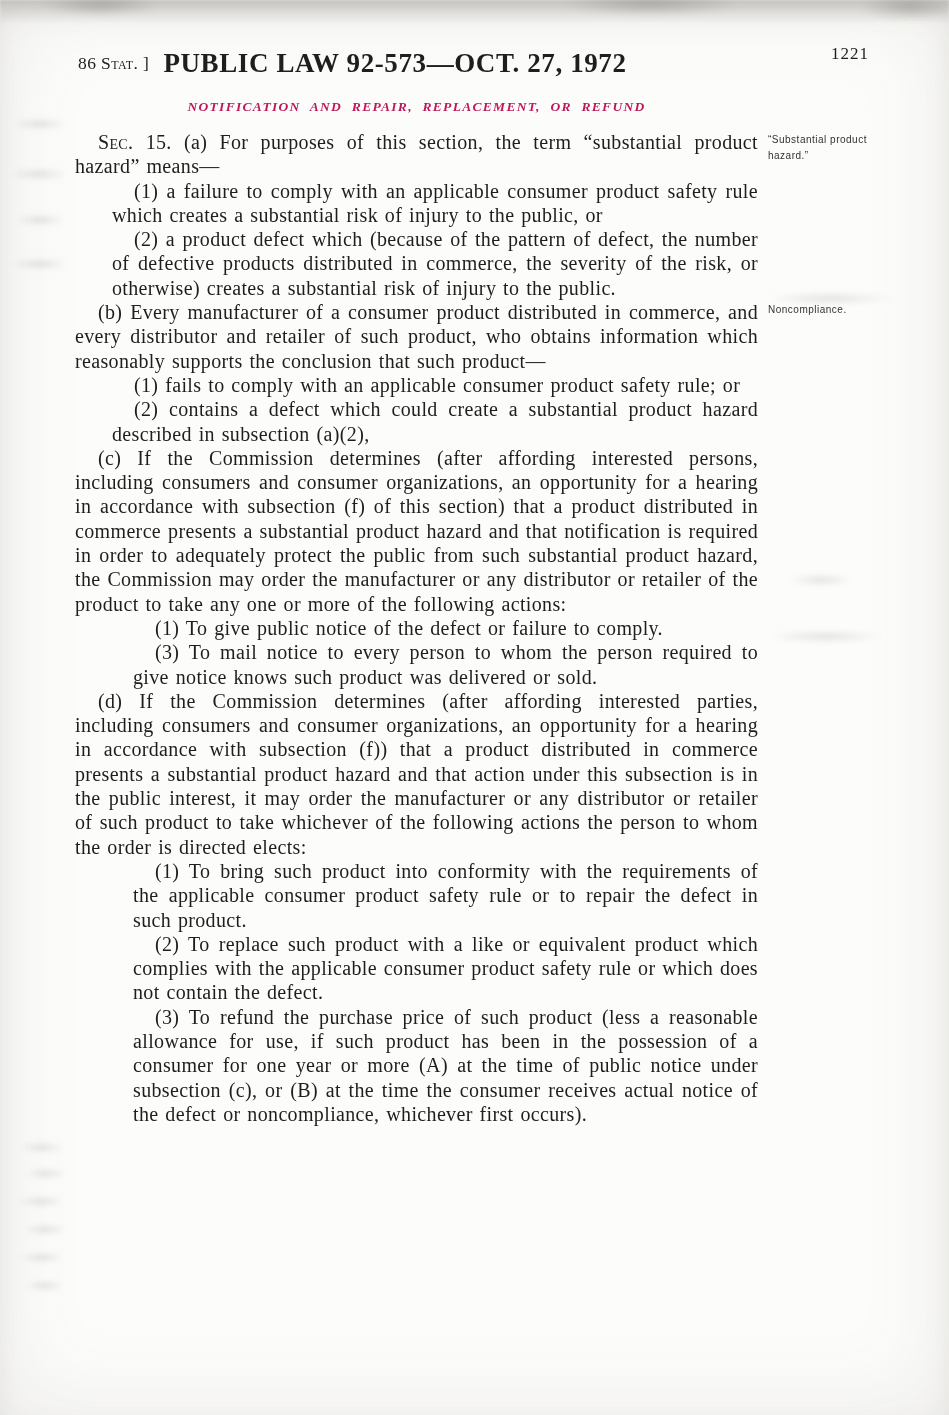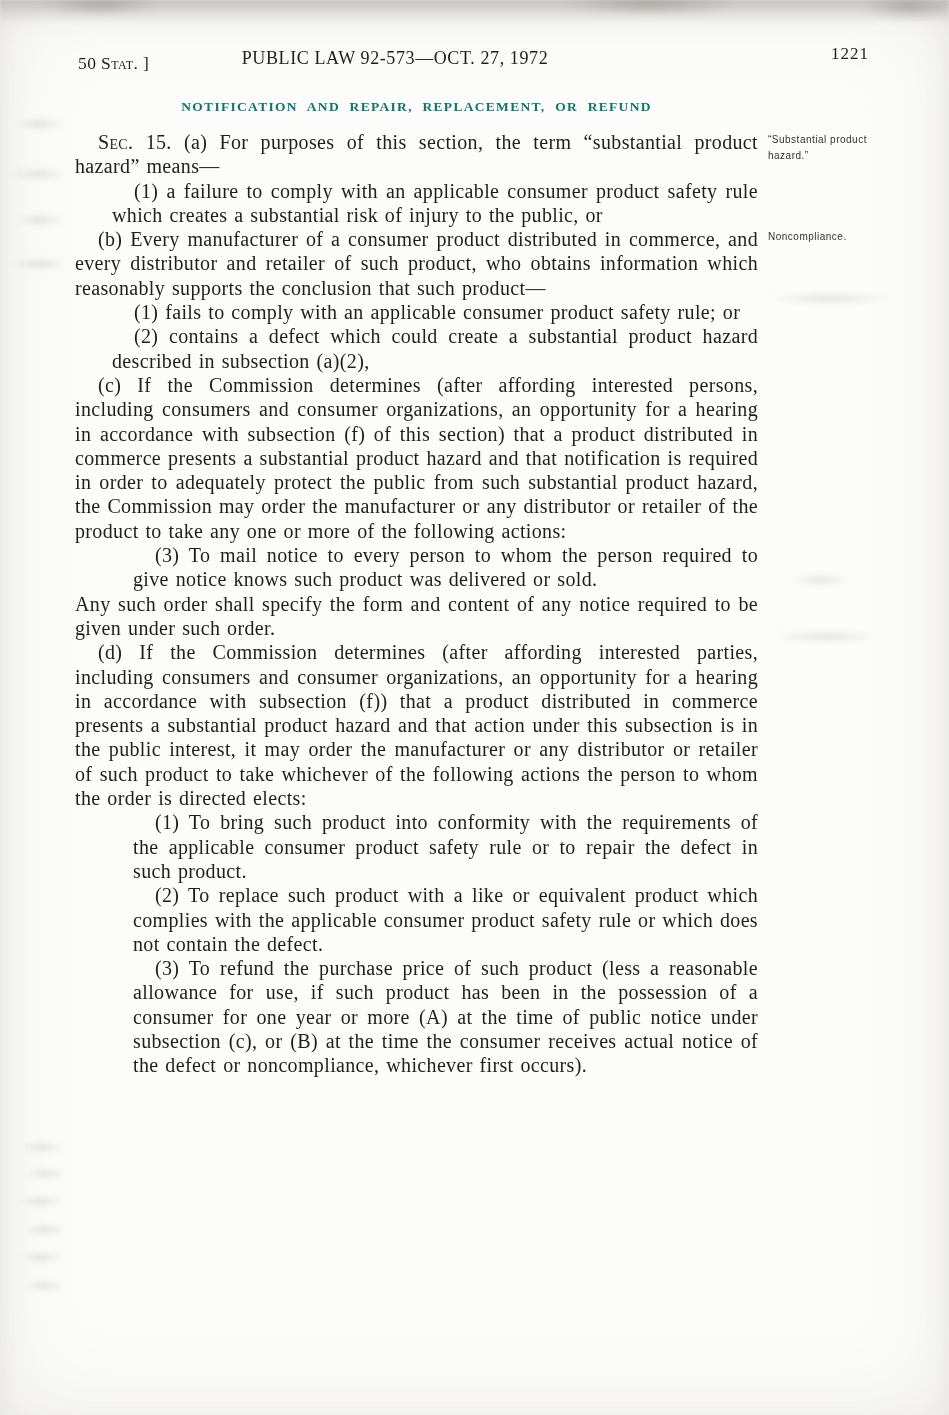--- a/index.html
+++ b/index.html
@@ -22,34 +22,35 @@
   .scan-band-spot{position:absolute;border-radius:50%;filter:blur(3px);background:radial-gradient(ellipse,rgba(90,86,78,0.28),rgba(90,86,78,0) 70%);}
   
   .stat-label{
     position:absolute;top:53px;left:78px;
     font-size:17.5px;letter-spacing:0.4px;
     font-variant:small-caps;
   }
   .pl-title{
     position:absolute;top:48px;left:75px;width:640px;
     text-align:center;
-    font-size:18px;font-weight:normal;letter-spacing:0.6px;
+    font-size:27px;font-weight:bold;letter-spacing:0.6px;
     white-space:nowrap;
   }
   .page-number{
     position:absolute;top:44px;left:831px;
     font-size:17px;letter-spacing:1px;
   }
   
   .section-heading{
     position:absolute;top:99px;left:75px;width:683px;
     text-align:center;
     font-size:13.5px;font-weight:bold;
     letter-spacing:1.3px;word-spacing:5px;
-    color:#0f766e;
+    color:#be185d;
+    font-style:italic;
   }
   
   .body-column{
     position:absolute;top:130px;left:75px;width:683px;
     font-size:20px;line-height:24.3px;
     letter-spacing:0.35px;word-spacing:1.5px;
     text-align:justify;
     color:var(--ink,#1e1e1e);
   }
   .para{position:relative;margin:0;}
@@ -75,35 +76,36 @@
 </head>
 <body>
 
 <div class="page" style="background: rgb(252, 252, 250);">
 
   <div class="scan-band"></div>
   <div class="scan-band-spot" style="left:40px;top:-6px;width:120px;height:22px;"></div>
   <div class="scan-band-spot" style="left:560px;top:-8px;width:180px;height:24px;"></div>
   <div class="scan-band-spot" style="left:860px;top:-6px;width:100px;height:26px;"></div>
 
-  <div class="stat-label">50 Stat. ]</div>
+  <div class="stat-label">86 Stat. ]</div>
   <div class="pl-title">PUBLIC LAW 92-573—OCT. 27, 1972</div>
   <div class="page-number">1221</div>
 
   <div class="section-heading">NOTIFICATION AND REPAIR, REPLACEMENT, OR REFUND</div>
 
   <div class="body-column">
       <div class="para p-indent"><span class="sc-lead">Sec.</span> 15. (a) For purposes of this section, the term “substantial product hazard” means—<span class="margin-note">“Substantial product hazard.”</span></div>
       <div class="para p-item1">(1) a failure to comply with an applicable consumer product safety rule which creates a substantial risk of injury to the public, or</div>
+      <div class="para p-item1">(2) a product defect which (because of the pattern of defect, the number of defective products distributed in commerce, the severity of the risk, or otherwise) creates a substantial risk of injury to the public.</div>
       <div class="para p-indent">(b) Every manufacturer of a consumer product distributed in commerce, and every distributor and retailer of such product, who obtains information which reasonably supports the conclusion that such product—<span class="margin-note">Noncompliance.</span></div>
       <div class="para p-item1">(1) fails to comply with an applicable consumer product safety rule; or</div>
       <div class="para p-item1">(2) contains a defect which could create a substantial product hazard described in subsection (a)(2),</div>
       <div class="para p-indent">(c) If the Commission determines (after affording interested persons, including consumers and consumer organizations, an opportunity for a hearing in accordance with subsection (f) of this section) that a product distributed in commerce presents a substantial product hazard and that notification is required in order to adequately protect the public from such substantial product hazard, the Commission may order the manufacturer or any distributor or retailer of the product to take any one or more of the following actions:</div>
+      <div class="para p-item2">(1) To give public notice of the defect or failure to comply.</div>
       <div class="para p-item2">(3) To mail notice to every person to whom the person required to give notice knows such product was delivered or sold.</div>
-      <div class="para p-flush">Any such order shall specify the form and content of any notice required to be given under such order.</div>
       <div class="para p-indent">(d) If the Commission determines (after affording interested parties, including consumers and consumer organizations, an opportunity for a hearing in accordance with subsection (f)) that a product distributed in commerce presents a substantial product hazard and that action under this subsection is in the public interest, it may order the manufacturer or any distributor or retailer of such product to take whichever of the following actions the person to whom the order is directed elects:</div>
       <div class="para p-item2">(1) To bring such product into conformity with the requirements of the applicable consumer product safety rule or to repair the defect in such product.</div>
       <div class="para p-item2">(2) To replace such product with a like or equivalent product which complies with the applicable consumer product safety rule or which does not contain the defect.</div>
       <div class="para p-item2">(3) To refund the purchase price of such product (less a reasonable allowance for use, if such product has been in the possession of a consumer for one year or more (A) at the time of public notice under subsection (c), or (B) at the time the consumer receives actual notice of the defect or noncompliance, whichever first occurs).</div>
     </div>
 
   <div class="art" style="left:14px;top:118px;width:52px;height:12px;"></div>
   <div class="art" style="left:10px;top:168px;width:58px;height:12px;"></div>
   <div class="art" style="left:16px;top:214px;width:48px;height:12px;"></div>
   <div class="art" style="left:12px;top:258px;width:55px;height:12px;"></div>

